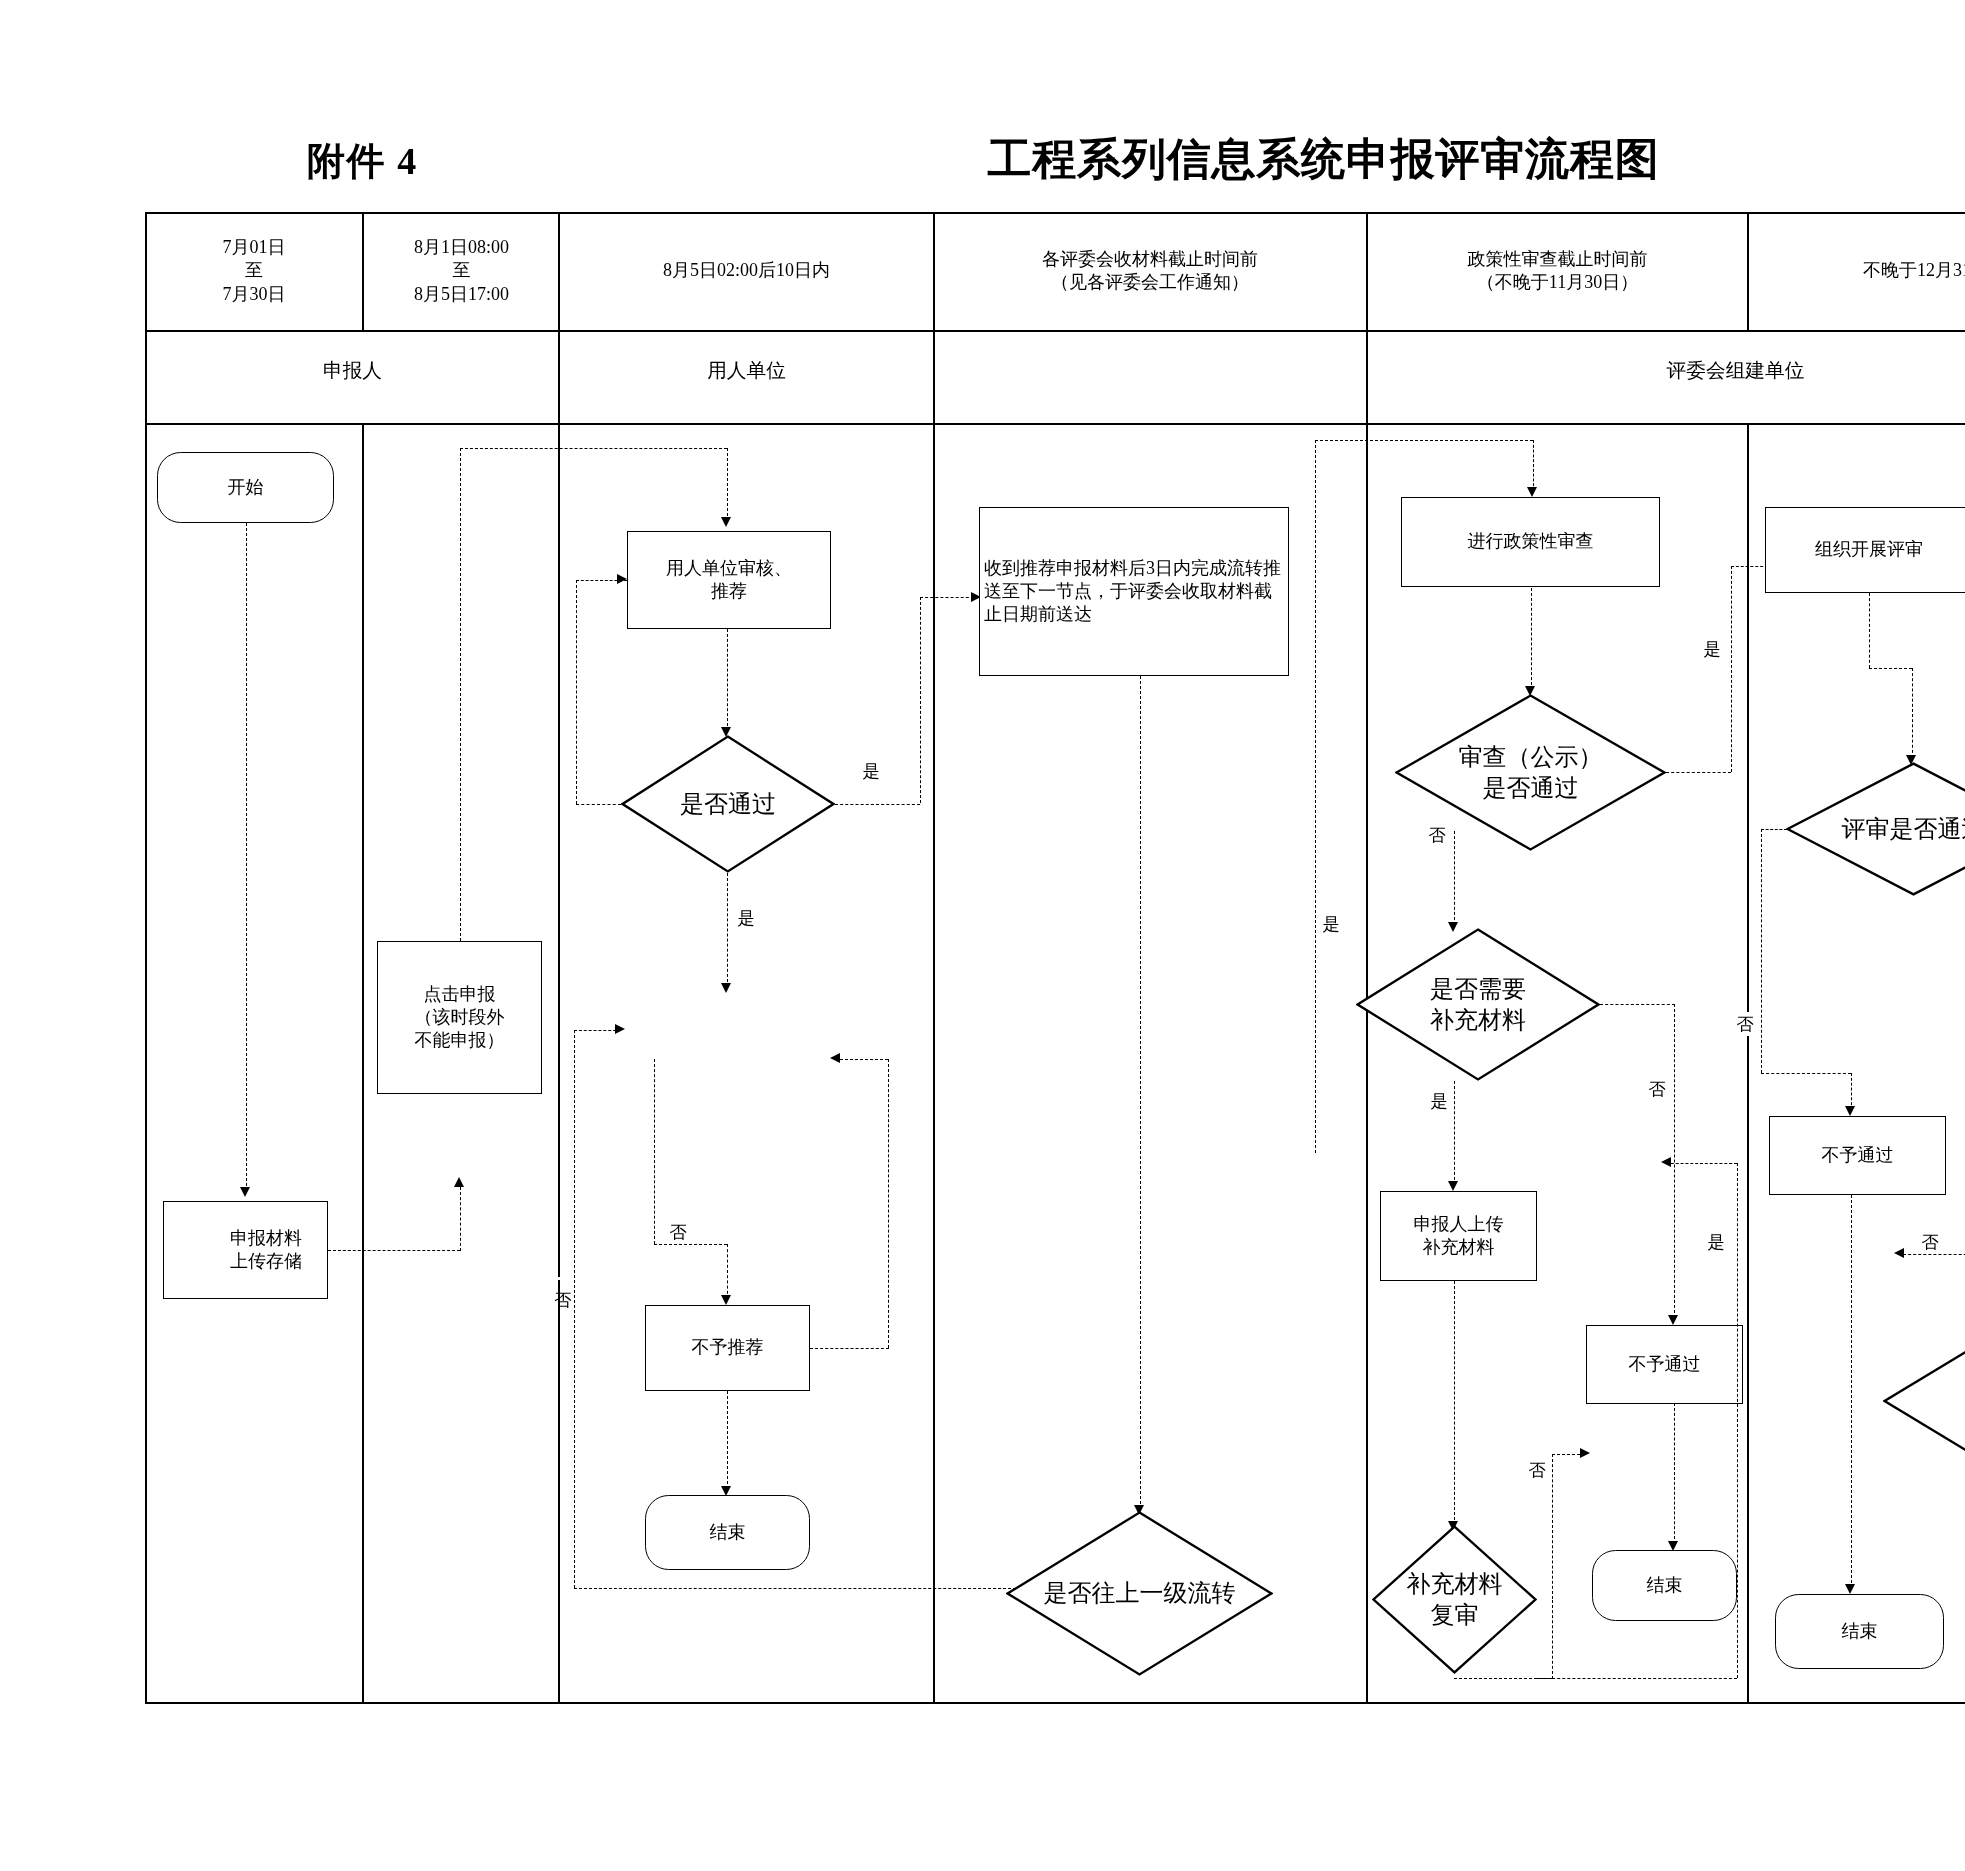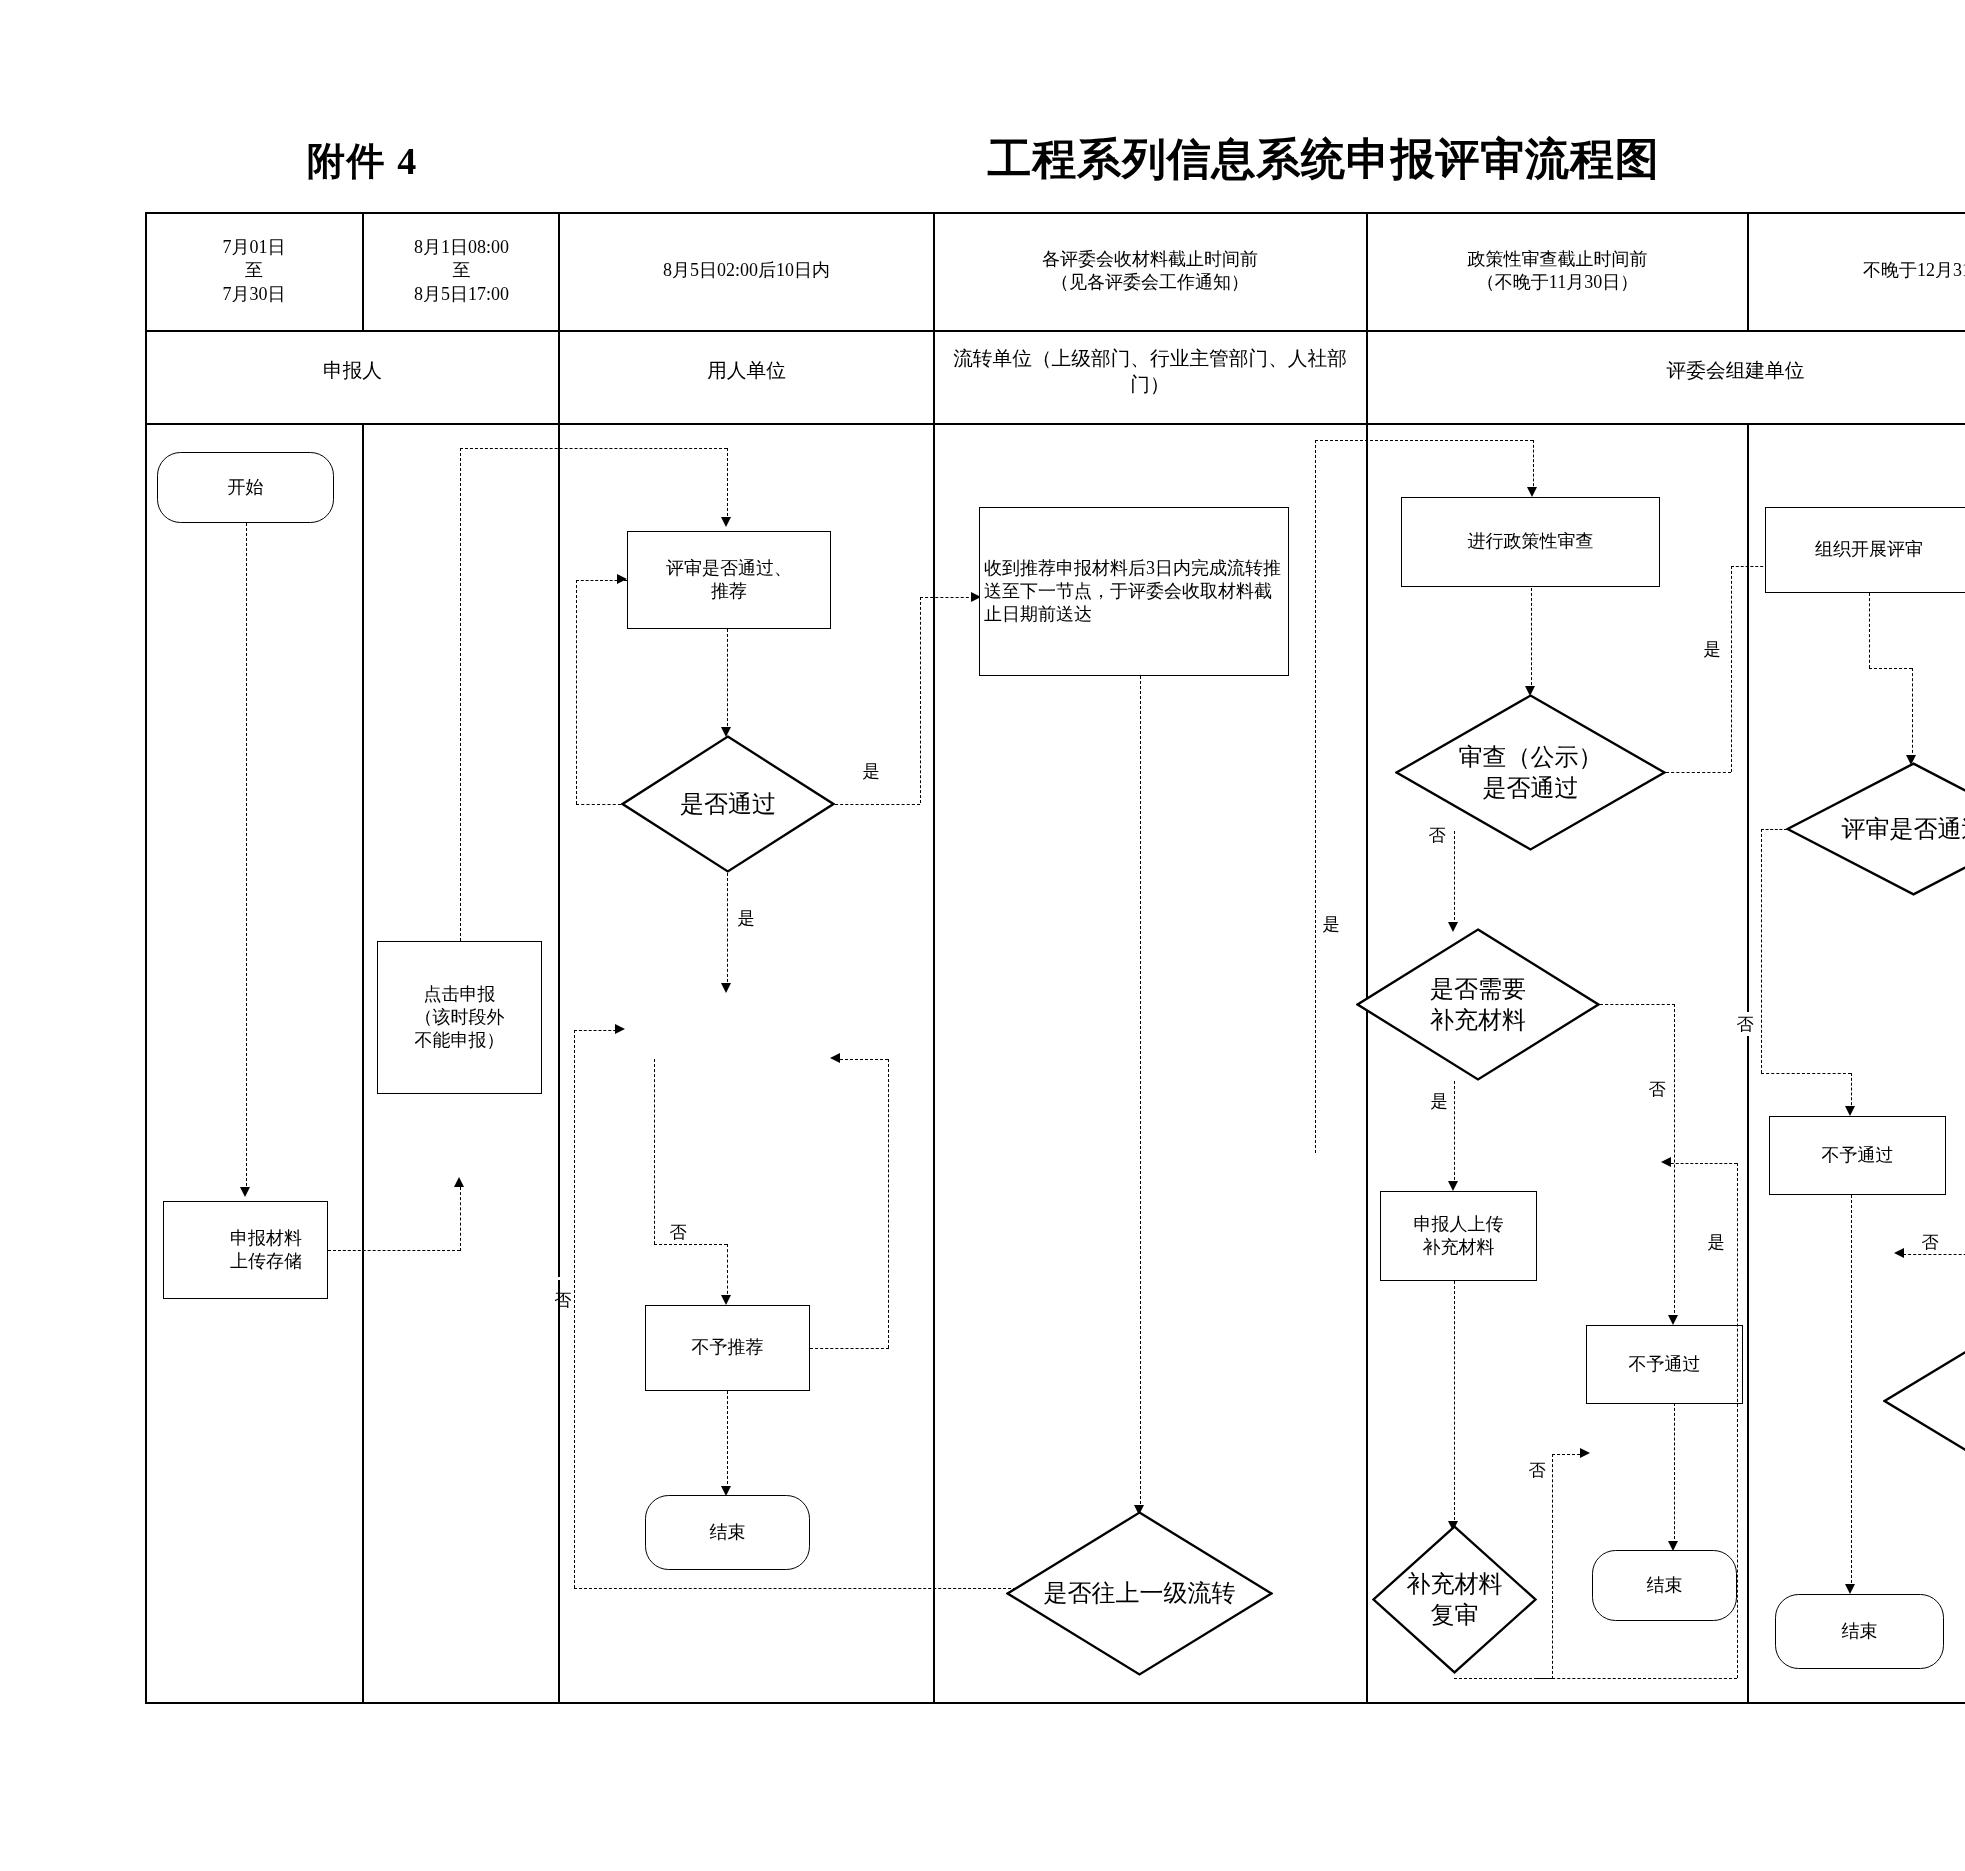--- a/index.html
+++ b/index.html
@@ -183,21 +183,20 @@
 8月5日17:00</div>
   <div class="cell-text" style="left:560px; top:259px; width:373px; white-space:pre-line;">8月5日02:00后10日内</div>
   <div class="cell-text" style="left:935px; top:248px; width:430px; white-space:pre-line;">各评委会收材料截止时间前
 （见各评委会工作通知）</div>
   <div class="cell-text" style="left:1368px; top:248px; width:379px; white-space:pre-line;">政策性审查截止时间前
 （不晚于11月30日）</div>
   <div class="cell-text" style="left:1749px; top:259px; width:354px; white-space:pre-line;">不晚于12月31日</div>
 
   <div class="cell-text role" style="left:147px; top:358px; width:411px;">申报人</div>
   <div class="cell-text role" style="left:560px; top:358px; width:373px;">用人单位</div>
-  <div class="cell-text role" style="left:937px; top:346px; width:426px;">流转单位（上级部门、行业主管部门、人社部门）</div>
   <div class="cell-text role" style="left:1368px; top:358px; width:735px;">评委会组建单位</div>
 
   <div class="node round" style="left:157px; top:452px; width:177px; height:71px;">开始</div>
 
   <div class="dash-v" style="left:246px; top:523px; height:668px;"></div>
   <div class="arrow-d" style="left:240px; top:1187px;"></div>
 
   <div class="node rect" style="left:163px; top:1201px; width:165px; height:98px; white-space:pre-line;padding-left:41px;">申报材料
 上传存储</div>
 
@@ -207,21 +206,21 @@
 
   <div class="node rect" style="left:377px; top:941px; width:165px; height:153px; white-space:pre-line;">点击申报
 （该时段外
 不能申报）</div>
 
   <div class="dash-v" style="left:460px; top:448px; height:493px;"></div>
   <div class="dash-h" style="left:460px; top:448px; width:267px;"></div>
   <div class="dash-v" style="left:727px; top:448px; height:73px;"></div>
   <div class="arrow-d" style="left:721px; top:517px;"></div>
 
-  <div class="node rect" style="left:627px; top:531px; width:204px; height:98px; white-space:pre-line;">评审是否通过、
+  <div class="node rect" style="left:627px; top:531px; width:204px; height:98px; white-space:pre-line;">用人单位审核、
 推荐</div>
 
   <div class="dash-v" style="left:727px; top:629px; height:102px;"></div>
   <div class="arrow-d" style="left:721px; top:727px;"></div>
 
   <div class="diamond-wrap" style="left:621px; top:735px; width:214px; height:138px;">
     <svg class="dm" viewBox="0 0 545 350" preserveAspectRatio="none">
       <polygon points="272,4 541,175 272,346 4,175" fill="#ffffff" stroke="#000000" stroke-width="6"></polygon>
     </svg>
     <div class="dm-label">是否通过</div>

